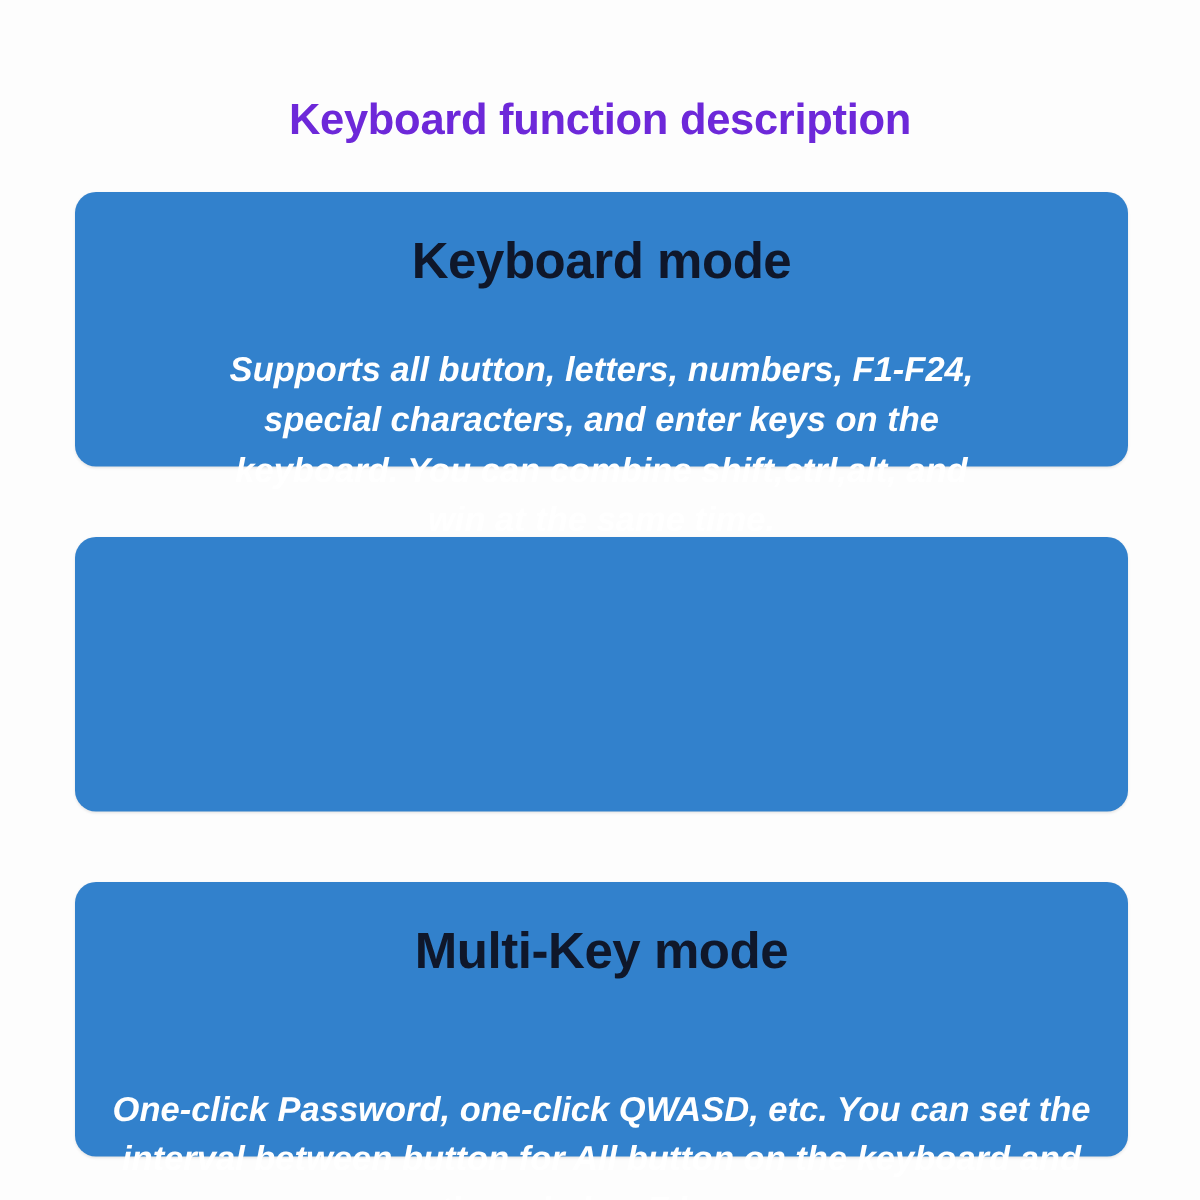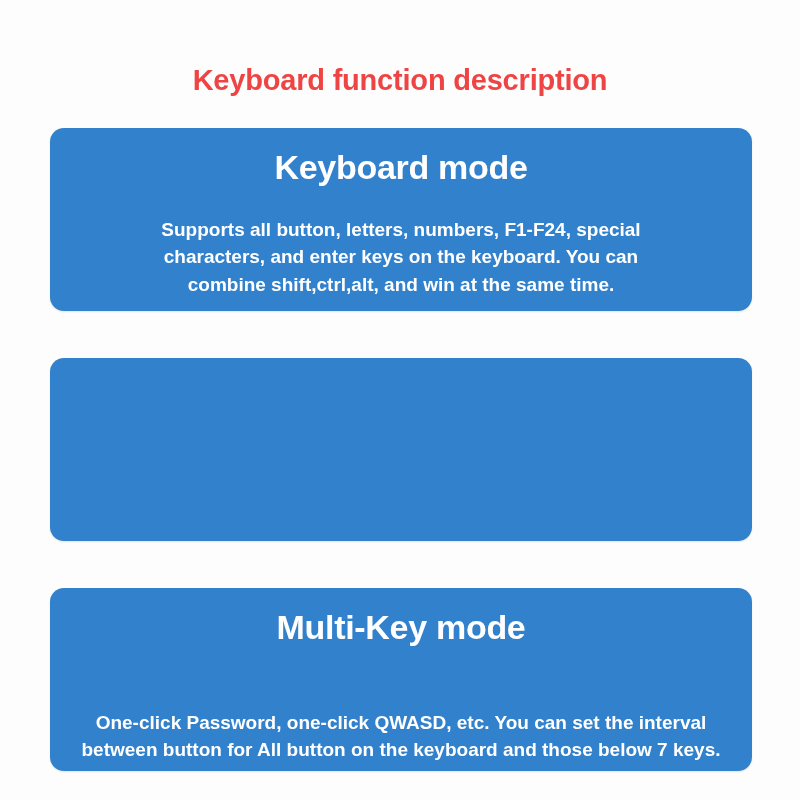--- a/index.html
+++ b/index.html
@@ -24,21 +24,21 @@
   }
 
   .page-title {
     position: absolute;
     top: 44px;
     left: 0;
     width: 800px;
     text-align: center;
     font-size: 29px;
     font-weight: 700;
-    color: #ef4444;
+    color: #6d28d9;
     letter-spacing: -0.2px;
     line-height: 1.2;
   }
 
   .cards {
     position: absolute;
     top: 128px;
     left: 50px;
     width: 702px;
   }
@@ -58,37 +58,38 @@
     box-shadow: 0 1px 2px rgba(0,0,0,0.10);
   }
 
   .card:last-child {
     margin-bottom: 0;
   }
 
   .card-heading {
     font-size: 34px;
     font-weight: 700;
-    color: #ffffff;
+    color: #0f172a;
     text-align: center;
     line-height: 1.25;
     letter-spacing: -0.3px;
-    margin: 0;
+    margin: 7px;
     padding: 0;
   }
 
   .card-body {
-    font-size: 19px;
+    font-size: 23px;
     font-weight: 700;
     color: #ffffff;
     text-align: center;
     line-height: 1.46;
     margin: 0;
     padding: 0 6px;
     max-width: 660px;
+    font-style: italic;
   }
 
   
   .card-1 .card-body { margin-top: 27px; max-width: 532px; }
   .card-2 .card-body { margin-top: 43px; max-width: 648px; }
   .card-3 .card-body { margin-top: 60px; max-width: 690px; }
 </style>
 </head>
 <body>
 

